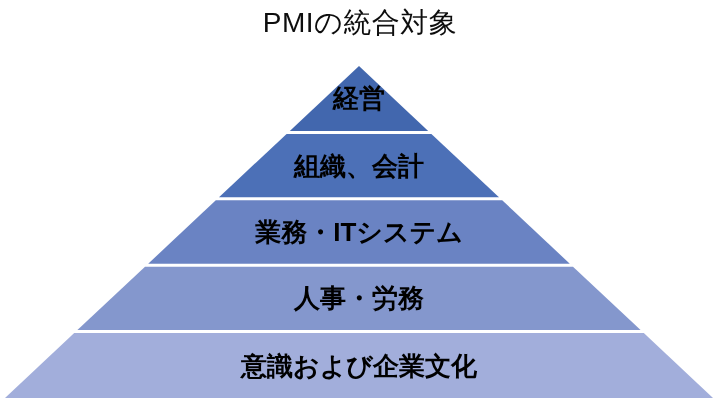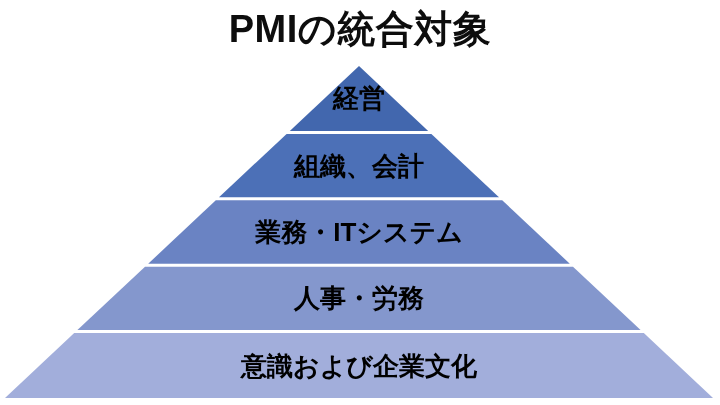--- a/index.html
+++ b/index.html
@@ -15,22 +15,22 @@
     background: #ffffff;
     overflow: hidden;
   }
   .slide-title {
     position: absolute;
     top: 4px;
     left: 0;
     width: 100%;
     margin: 0;
     text-align: center;
-    font-size: 38px;
-    font-weight: bold;
+    font-size: 28px;
+    font-weight: normal;
     color: #0d0d0d;
     letter-spacing: 0.5px;
   }
   svg.pyramid {
     position: absolute;
     top: 0;
     left: 0;
   }
   svg.pyramid text {
     font-family: "Liberation Sans", "DejaVu Sans", sans-serif;

